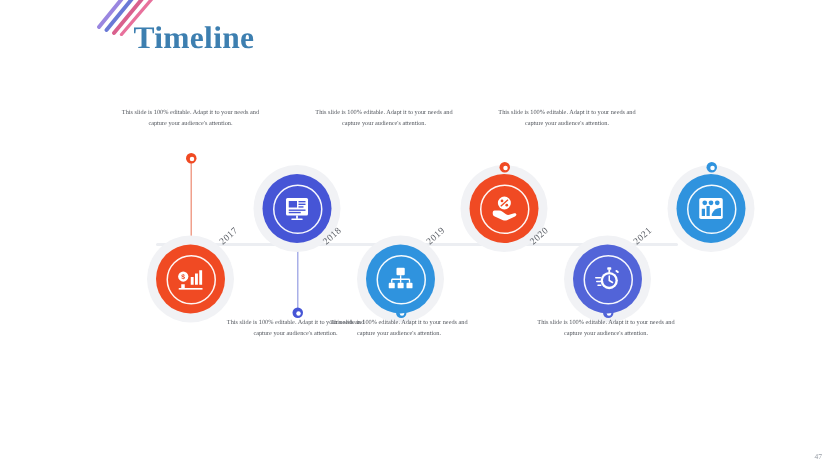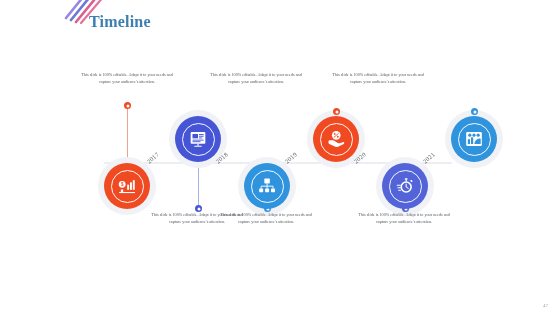--- a/index.html
+++ b/index.html
@@ -31,21 +31,21 @@
     height: 40px;
     pointer-events: none;
   }
 
   
   #page-title {
     position: absolute;
     left: 89px;
     top: 13px;
     font-family: "Liberation Serif", serif;
-    font-size: 16px;
+    font-size: 21px;
     font-weight: 700;
     color: #3d7fb0;
     letter-spacing: 0.2px;
     white-space: nowrap;
   }
 
   
   #timeline-track {
     position: absolute;
     left: 104px;

